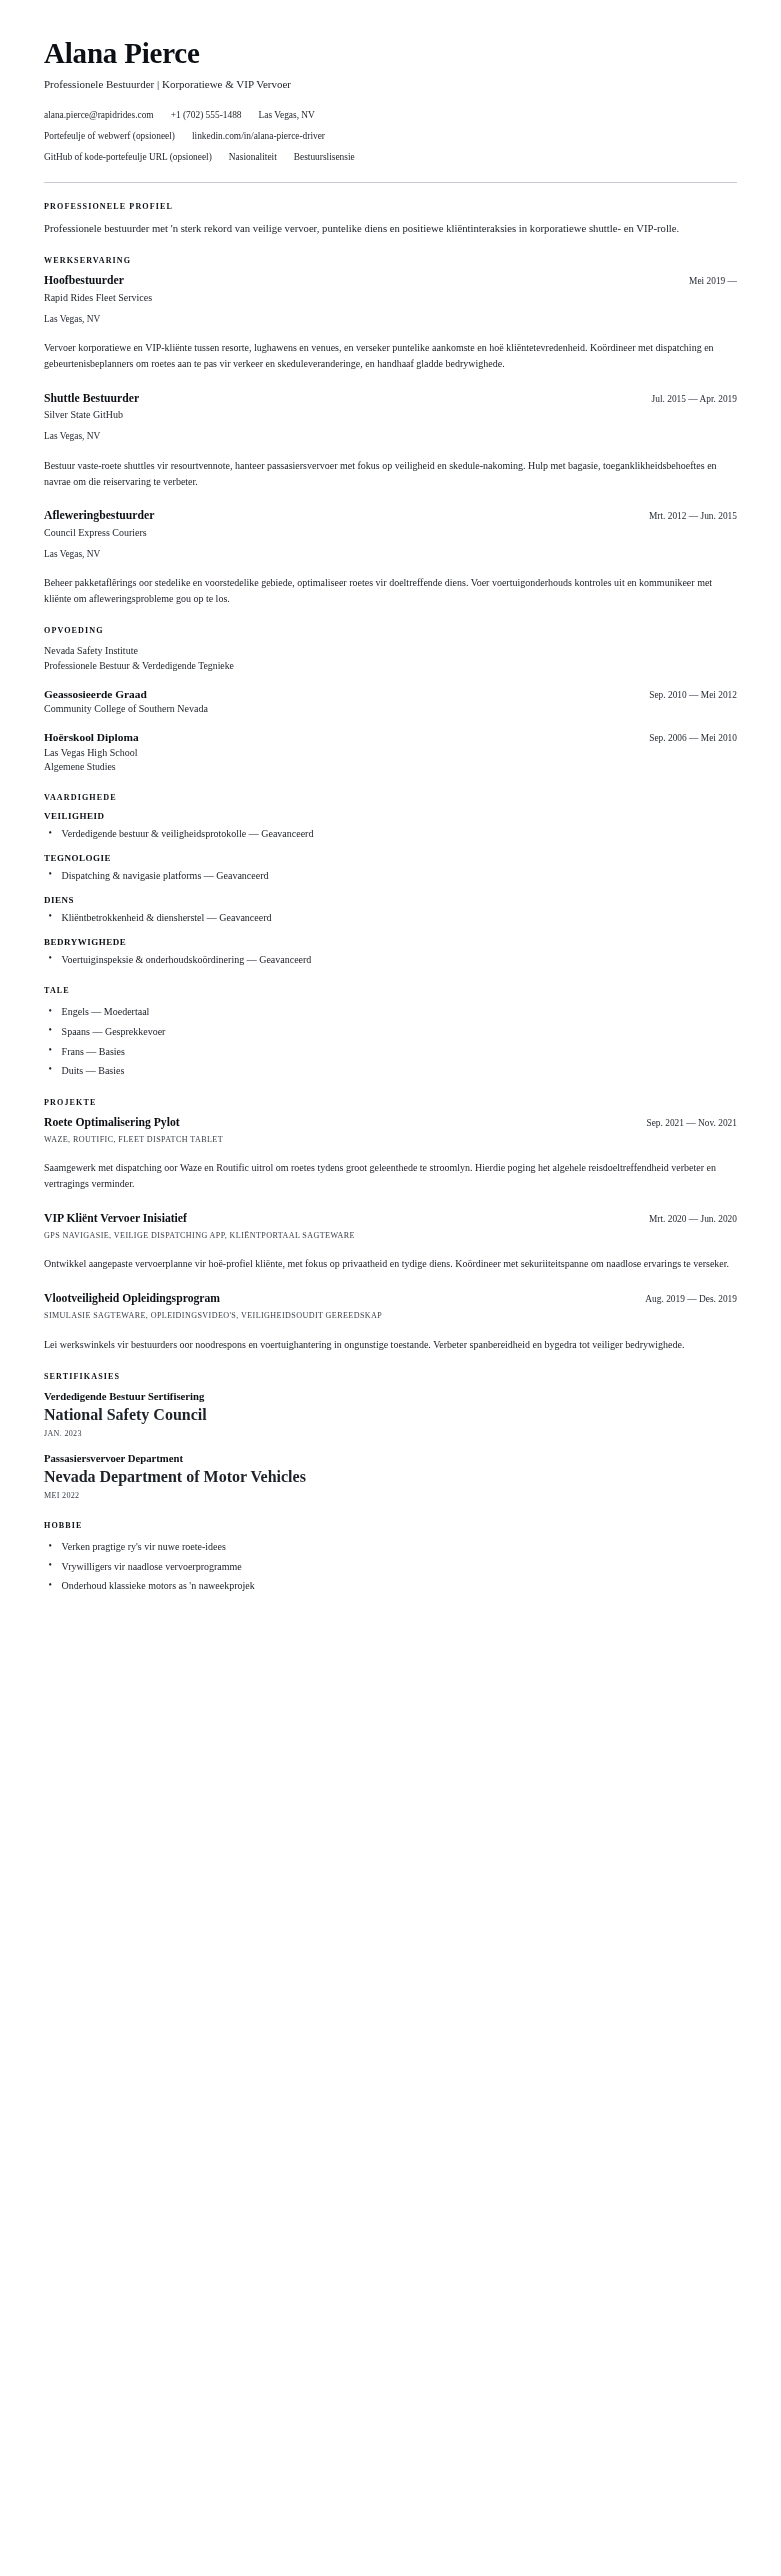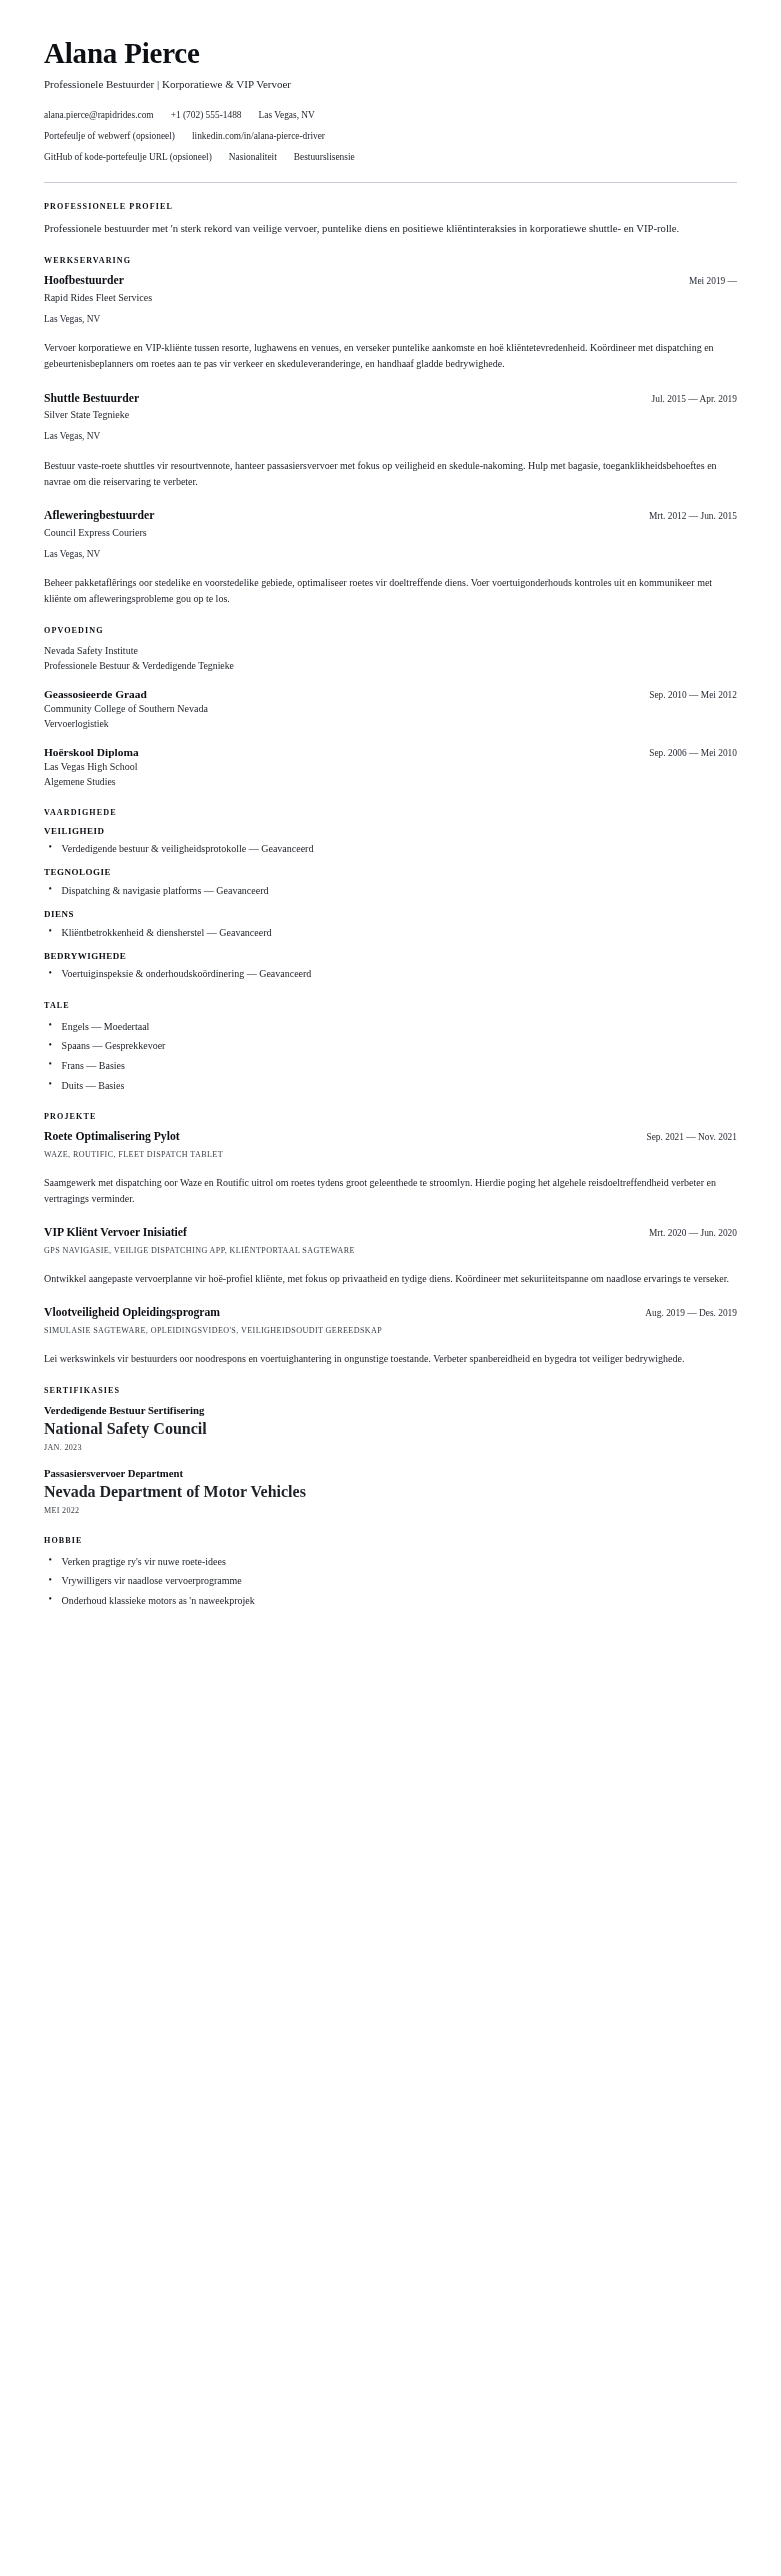--- a/index.html
+++ b/index.html
@@ -256,21 +256,21 @@
           </div>
           <div class="entry-sub">Rapid Rides Fleet Services</div>
           <div class="entry-loc">Las Vegas, NV</div>
           <div class="entry-desc">Vervoer korporatiewe en VIP-kliënte tussen resorte, lughawens en venues, en verseker puntelike aankomste en hoë kliëntetevredenheid. Koördineer met dispatching en gebeurtenisbeplanners om roetes aan te pas vir verkeer en skeduleveranderinge, en handhaaf gladde bedrywighede.</div>
         </div>
         <div class="entry">
           <div class="entry-head">
             <div class="entry-title">Shuttle Bestuurder</div>
             <div class="entry-date">Jul. 2015 — Apr. 2019</div>
           </div>
-          <div class="entry-sub">Silver State Tegnieke</div>
+          <div class="entry-sub">Silver State GitHub</div>
           <div class="entry-loc">Las Vegas, NV</div>
           <div class="entry-desc">Bestuur vaste-roete shuttles vir resourtvennote, hanteer passasiersvervoer met fokus op veiligheid en skedule-nakoming. Hulp met bagasie, toeganklikheidsbehoeftes en navrae om die reiservaring te verbeter.</div>
         </div>
         <div class="entry">
           <div class="entry-head">
             <div class="entry-title">Afleweringbestuurder</div>
             <div class="entry-date">Mrt. 2012 — Jun. 2015</div>
           </div>
           <div class="entry-sub">Council Express Couriers</div>
           <div class="entry-loc">Las Vegas, NV</div>
@@ -285,21 +285,20 @@
         <div class="edu">
           <div class="edu-school">Nevada Safety Institute</div>
           <div class="edu-field">Professionele Bestuur &amp; Verdedigende Tegnieke</div>
         </div>
         <div class="edu">
           <div class="edu-head">
             <div class="edu-title">Geassosieerde Graad</div>
             <div class="edu-date">Sep. 2010 — Mei 2012</div>
           </div>
           <div class="edu-school">Community College of Southern Nevada</div>
-          <div class="edu-field">Vervoerlogistiek</div>
         </div>
         <div class="edu">
           <div class="edu-head">
             <div class="edu-title">Hoërskool Diploma</div>
             <div class="edu-date">Sep. 2006 — Mei 2010</div>
           </div>
           <div class="edu-school">Las Vegas High School</div>
           <div class="edu-field">Algemene Studies</div>
         </div>
       </div>

